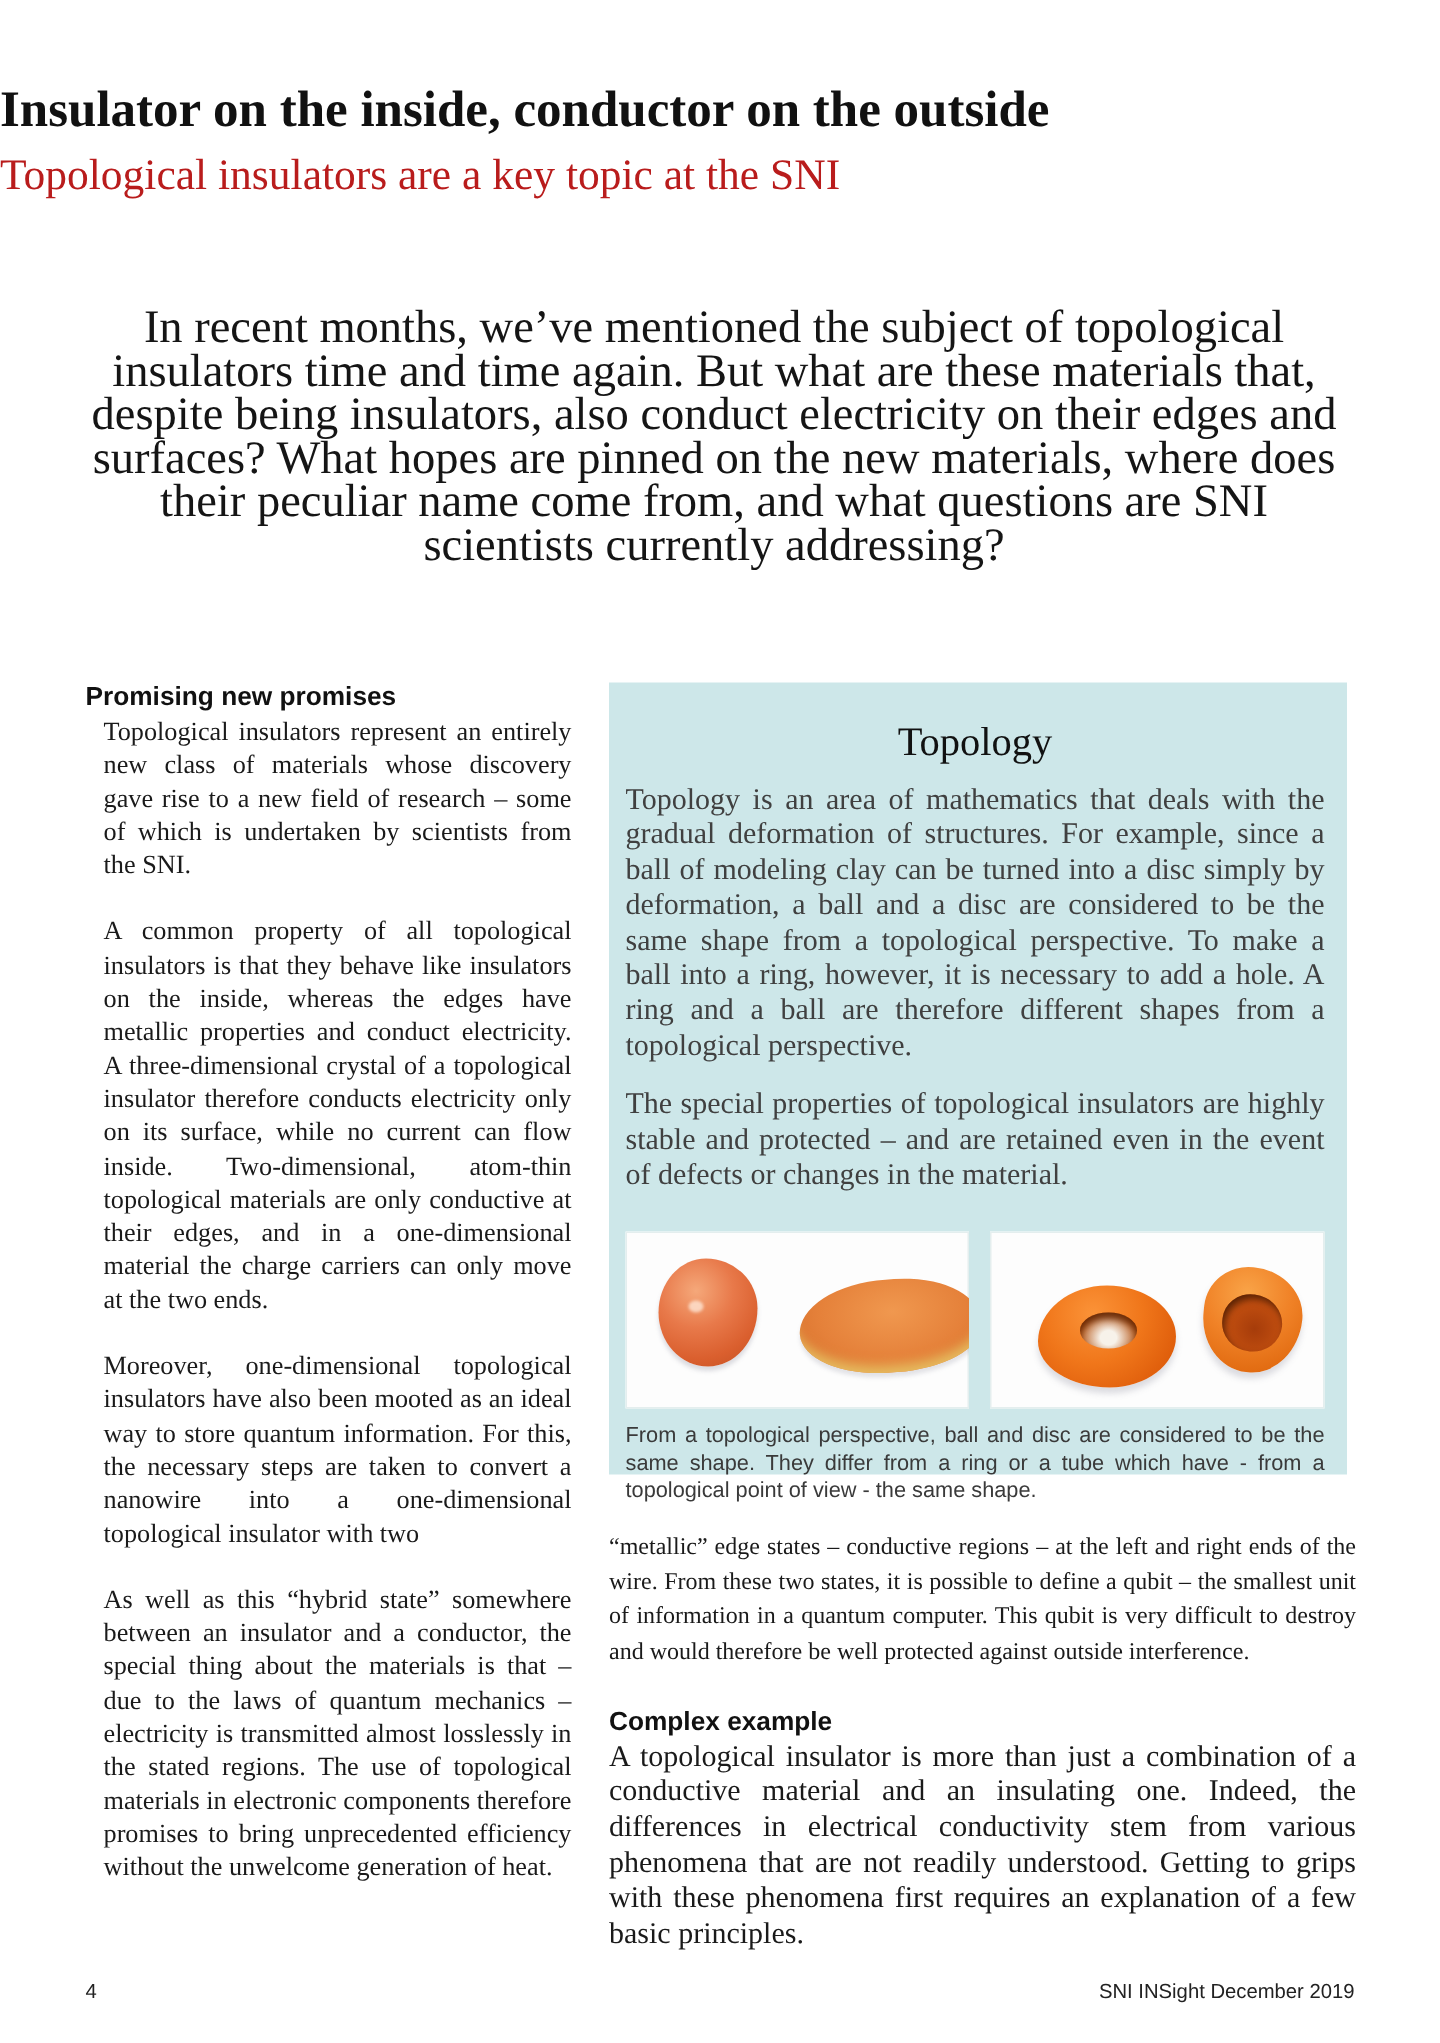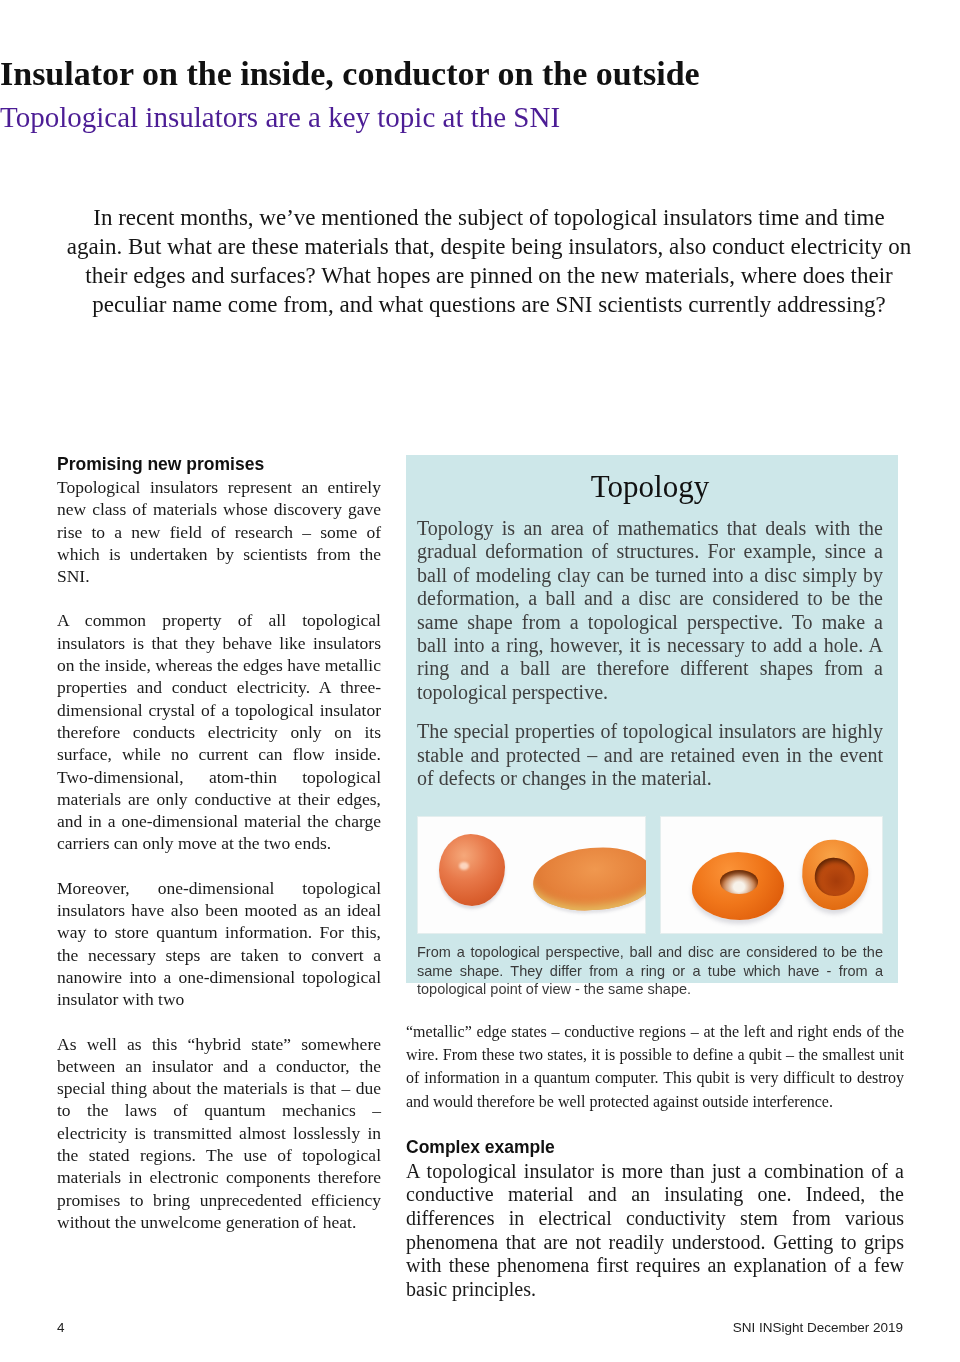--- a/index.html
+++ b/index.html
@@ -26,28 +26,28 @@
     font-size: 34px;
     line-height: 1.18;
     color: #111;
   }
   .headline h2 {
     font-family: "Liberation Serif", serif;
     font-weight: 400;
     font-size: 29px;
     line-height: 1.2;
     margin-top: 6px;
-    color: #4c1d95;
+    color: #b91c1c;
   }
 
   
   .intro {
     position: absolute;
-    top: 203px; left: 64px; width: 850px;
-    font-size: 23px;
+    top: 203px; left: 51px; width: 850px;
+    font-size: 31px;
     line-height: 29px;
     text-align: center;
     color: #151515;
   }
 
   
   .left-col {
     position: absolute;
     top: 453px; left: 57px; width: 324px;
   }
@@ -59,37 +59,38 @@
     color: #111;
   }
   .left-col p {
     font-size: 17.5px;
     line-height: 22.3px;
     text-align: justify;
     hyphens: auto;
     -webkit-hyphens: auto;
     margin-bottom: 22px;
     color: #1a1a1a;
+    margin-left: 12px;
   }
   .left-col p:first-of-type { margin-top: 0; }
 
   
   .topology-box {
     position: absolute;
     top: 455px; left: 406px; width: 492px; height: 528px;
     background: #cde7e9;
     padding: 8px 15px 0 11px;
   }
   .topology-box .box-title {
     font-family: "Liberation Serif", serif;
     font-weight: 400;
-    font-size: 31px;
+    font-size: 27px;
     text-align: center;
     color: #111;
-    margin-top: 6px;
+    margin-top: 16px;
   }
   .topology-box p.box-para {
     font-size: 20px;
     line-height: 23.4px;
     text-align: justify;
     hyphens: auto;
     -webkit-hyphens: auto;
     color: #404040;
   }
   .topology-box p.box-para.first { margin-top: 12px; }

